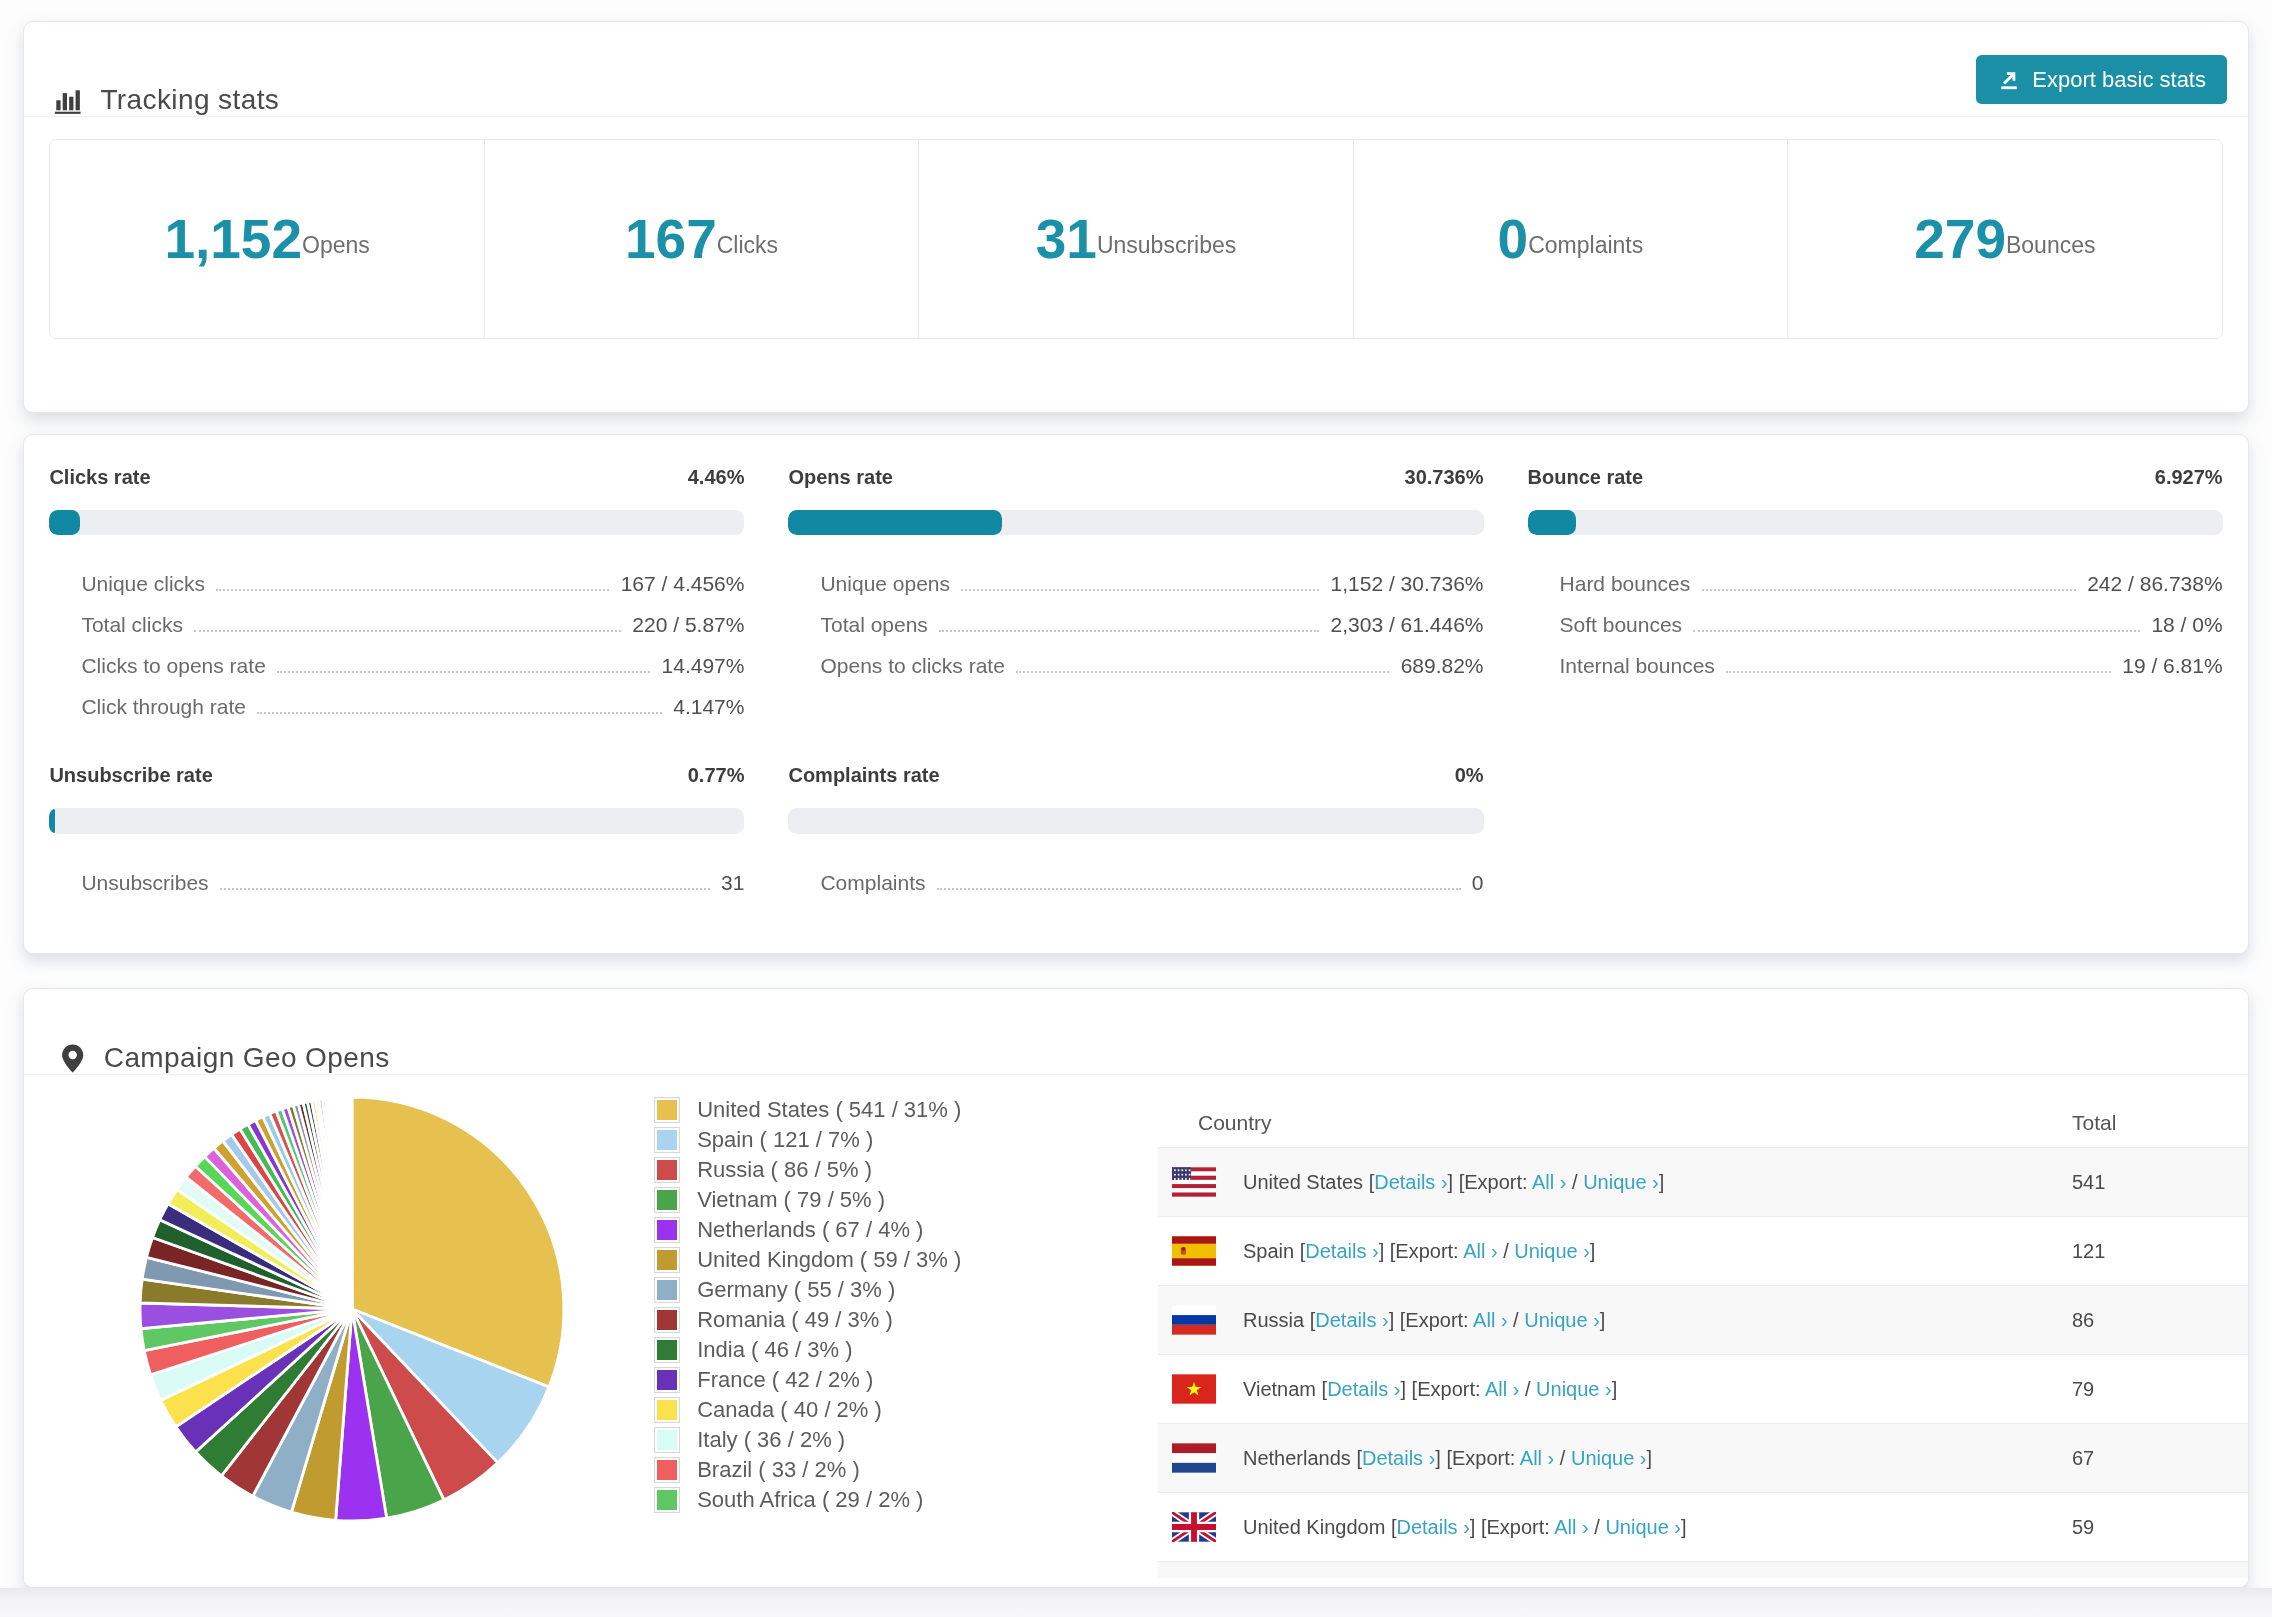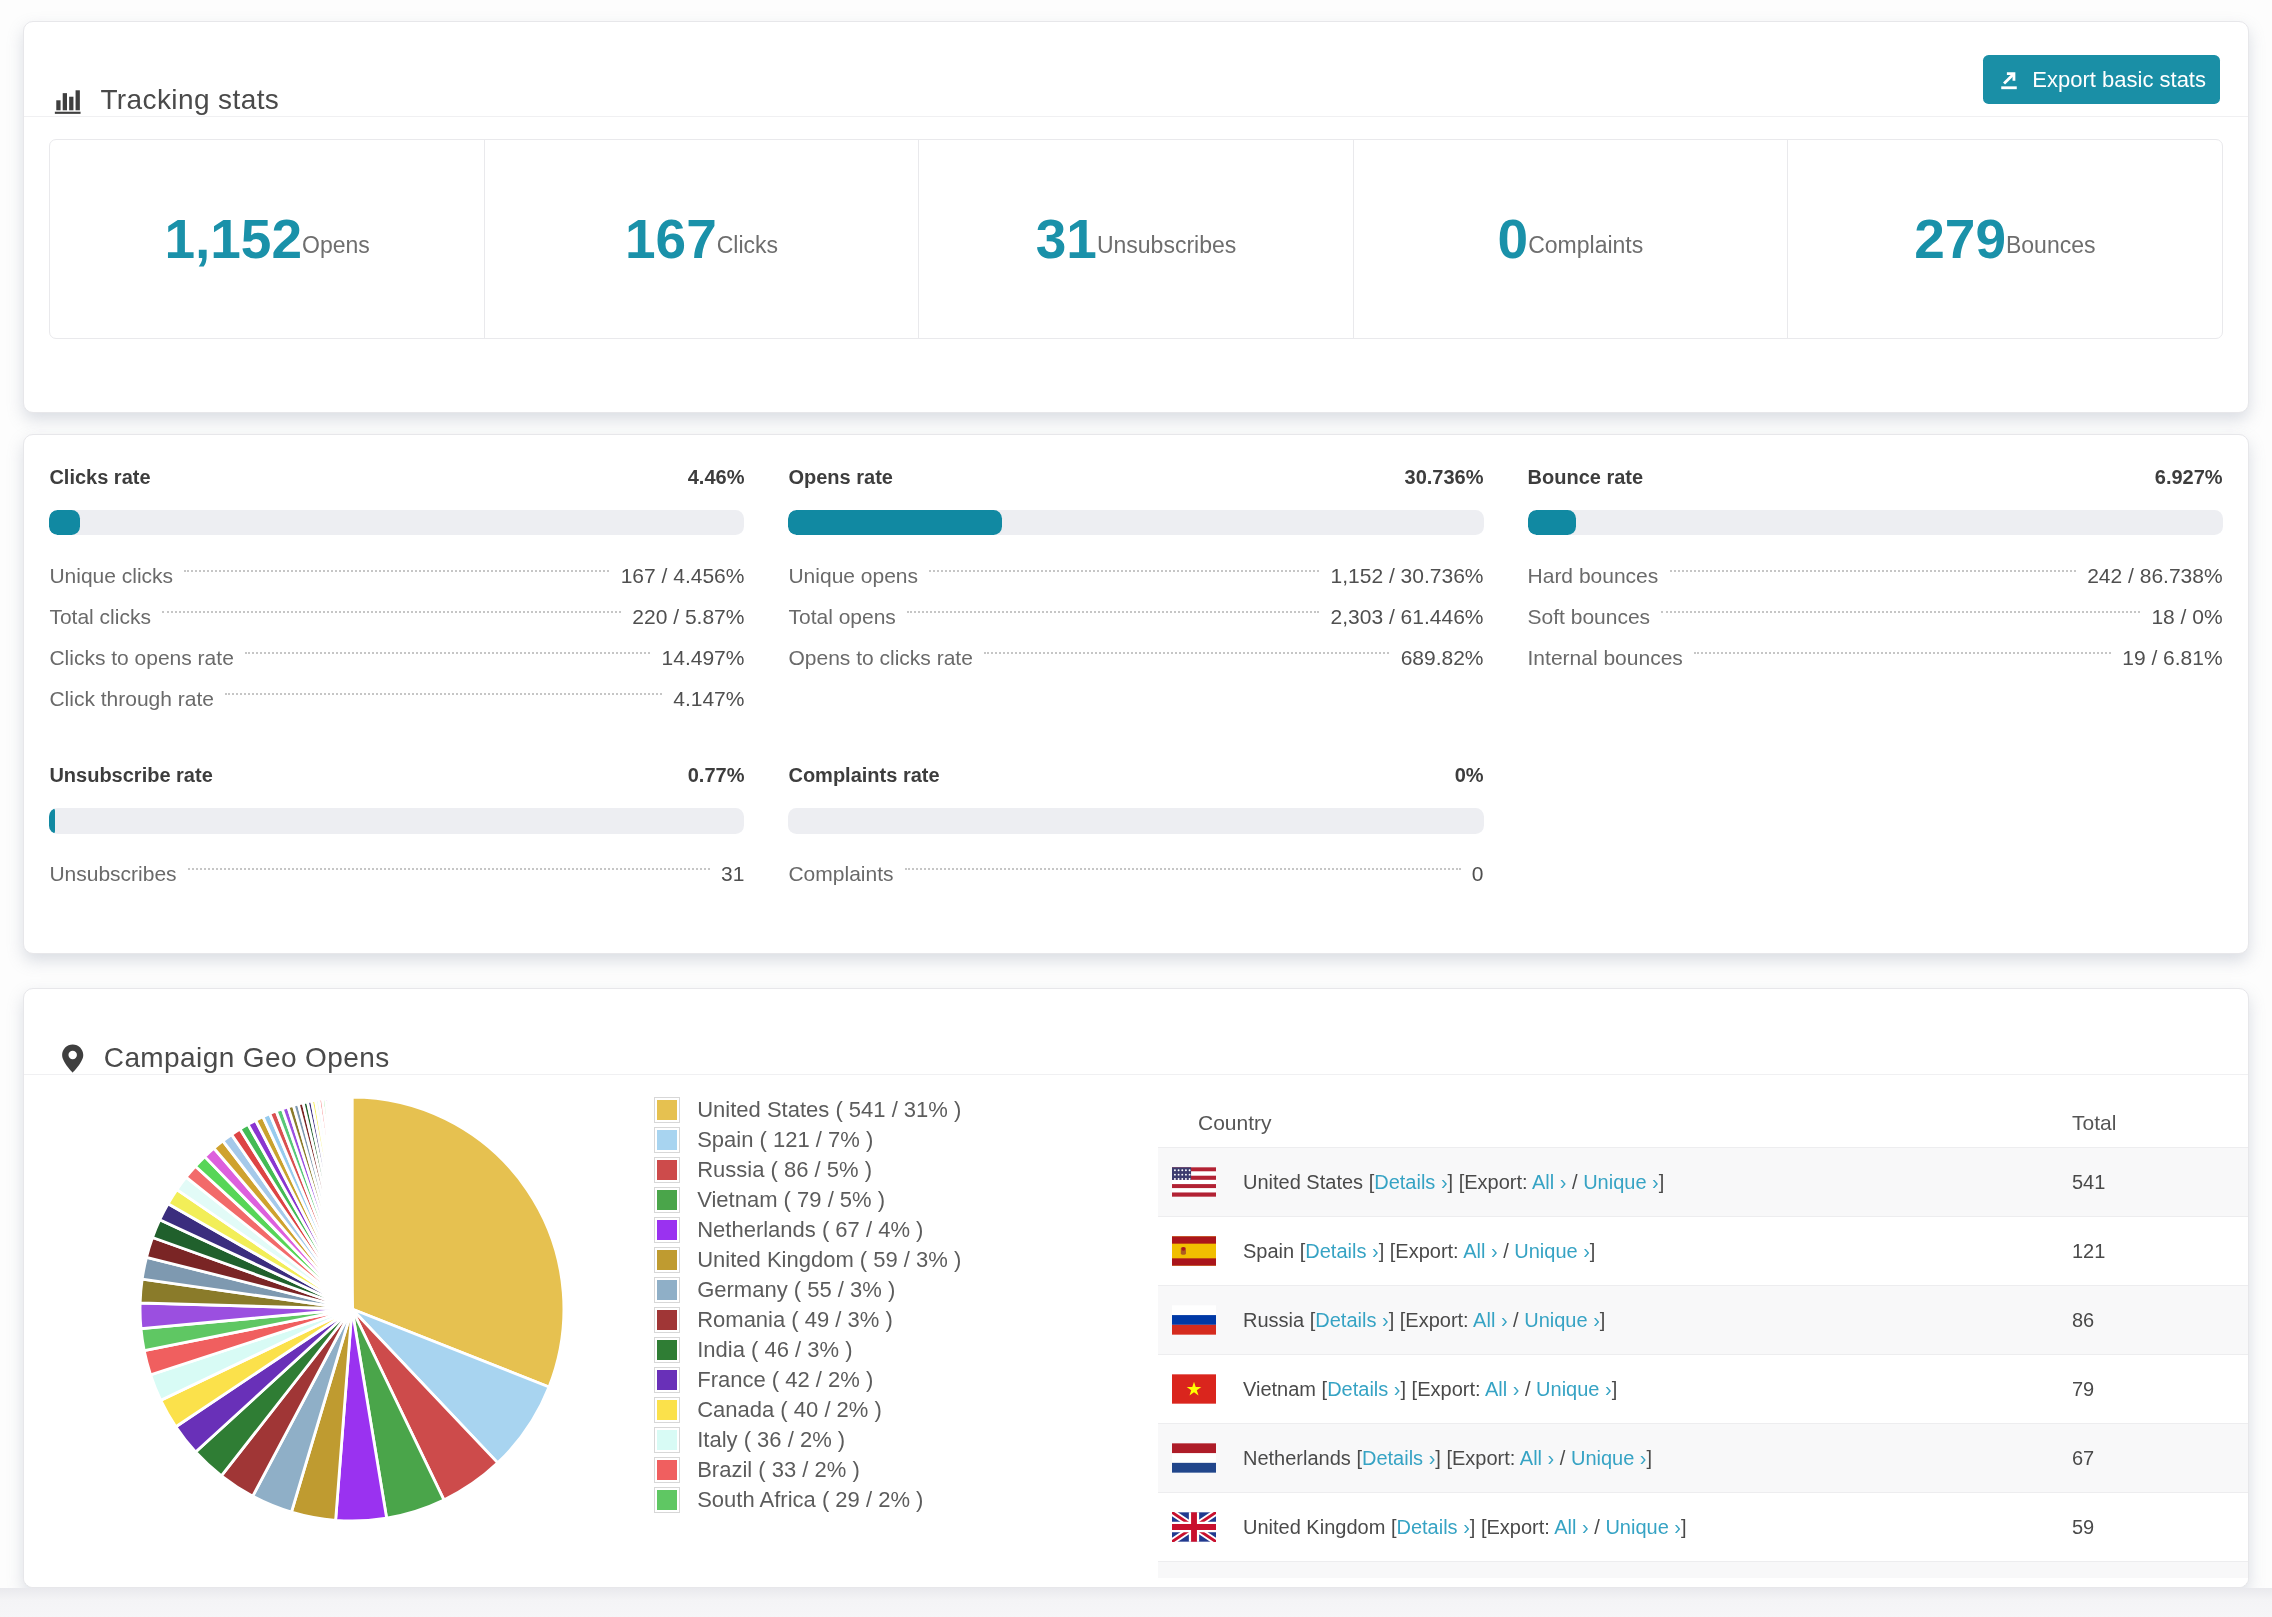--- a/index.html
+++ b/index.html
@@ -6,40 +6,40 @@
   body{width:2273px;height:1618px;position:relative;overflow:hidden;}
   .card{position:absolute;background:#fff;border:0.7px solid #e7e7ea;border-radius:10px;
         box-shadow:0 7px 15.5px rgba(140,150,170,.30);box-sizing:border-box;}
   .card-header{display:flex;align-items:flex-end;height:94px;padding:0 28px;position:relative;}
   .card-header .hicon{margin-right:18.4px;display:flex;align-items:center;}
   .card-title{font-size:28px;color:#4a4a4a;letter-spacing:0.4px;}
   .hdivider{position:absolute;left:0;right:0;top:94px;height:0;border-top:1.4px solid #f0f0f2;}
 
   
   #card1{left:23px;top:21px;width:2226px;height:392px;}
-  .export-btn{position:absolute;top:33px;right:28px;height:49px;padding:0 14px;
+  .export-btn{position:absolute;top:33px;right:21px;height:49px;padding:0 21px;
       background:#1a8fa6;color:#fff;border:none;border-radius:5.6px;font-size:22px;
       display:flex;align-items:center;gap:11.3px;cursor:pointer;font-family:inherit;}
   #summary{position:absolute;left:25.4px;right:25.4px;top:117px;height:198px;
       border:1.4px solid #e9e9ec;border-radius:7px;display:flex;}
   .stat-cell{flex:1;display:flex;flex-direction:row;align-items:center;justify-content:center;}
   .stat-cell + .stat-cell{border-left:1.4px solid #e9e9ec;}
   .stat-value{font-size:55px;font-weight:700;color:#1a91a9;line-height:1;}
   .stat-label{font-size:23px;color:#6e6e6e;margin-top:12.7px;}
 
   
   #card2{left:23px;top:434px;width:2226px;height:520px;}
   #rates{display:grid;grid-template-columns:repeat(3,1fr);column-gap:44px;row-gap:45px;
       padding:31px 25.4px 0 25.4px;}
   .rate-head{display:flex;justify-content:space-between;align-items:baseline;}
   .rate-title,.rate-pct{font-size:20px;font-weight:700;color:#3d3d3d;}
   .bar{margin-top:21px;height:25.4px;background:#edeef2;border-radius:8.5px;overflow:hidden;}
   .bar-fill{height:100%;background:#1189a2;border-radius:8.5px;}
   .mrows{margin-top:20px;}
-  .mrow{display:flex;align-items:center;height:41px;font-size:21px;}
+  .mrow{display:flex;align-items:flex-end;height:41px;font-size:21px;margin-left:32px;}
   .mlabel{color:#6a6a6a;white-space:nowrap;}
   .mleader{flex:1;border-bottom:2.1px dotted #c6c6c6;margin:0 11.3px;transform:translateY(-5px);}
   .mvalue{color:#4f4f4f;white-space:nowrap;}
 
   
   #card3{left:23px;top:988px;width:2226px;height:600px;overflow:hidden;}
   #pie{position:absolute;left:109px;top:101px;}
   #legend{position:absolute;left:630px;top:106px;width:508px;}
   .legend-item{display:flex;align-items:center;height:30px;}
   .legend-swatch{width:20px;height:20px;border:1.4px solid #d7d7d7;padding:2.1px;margin-right:17px;}

